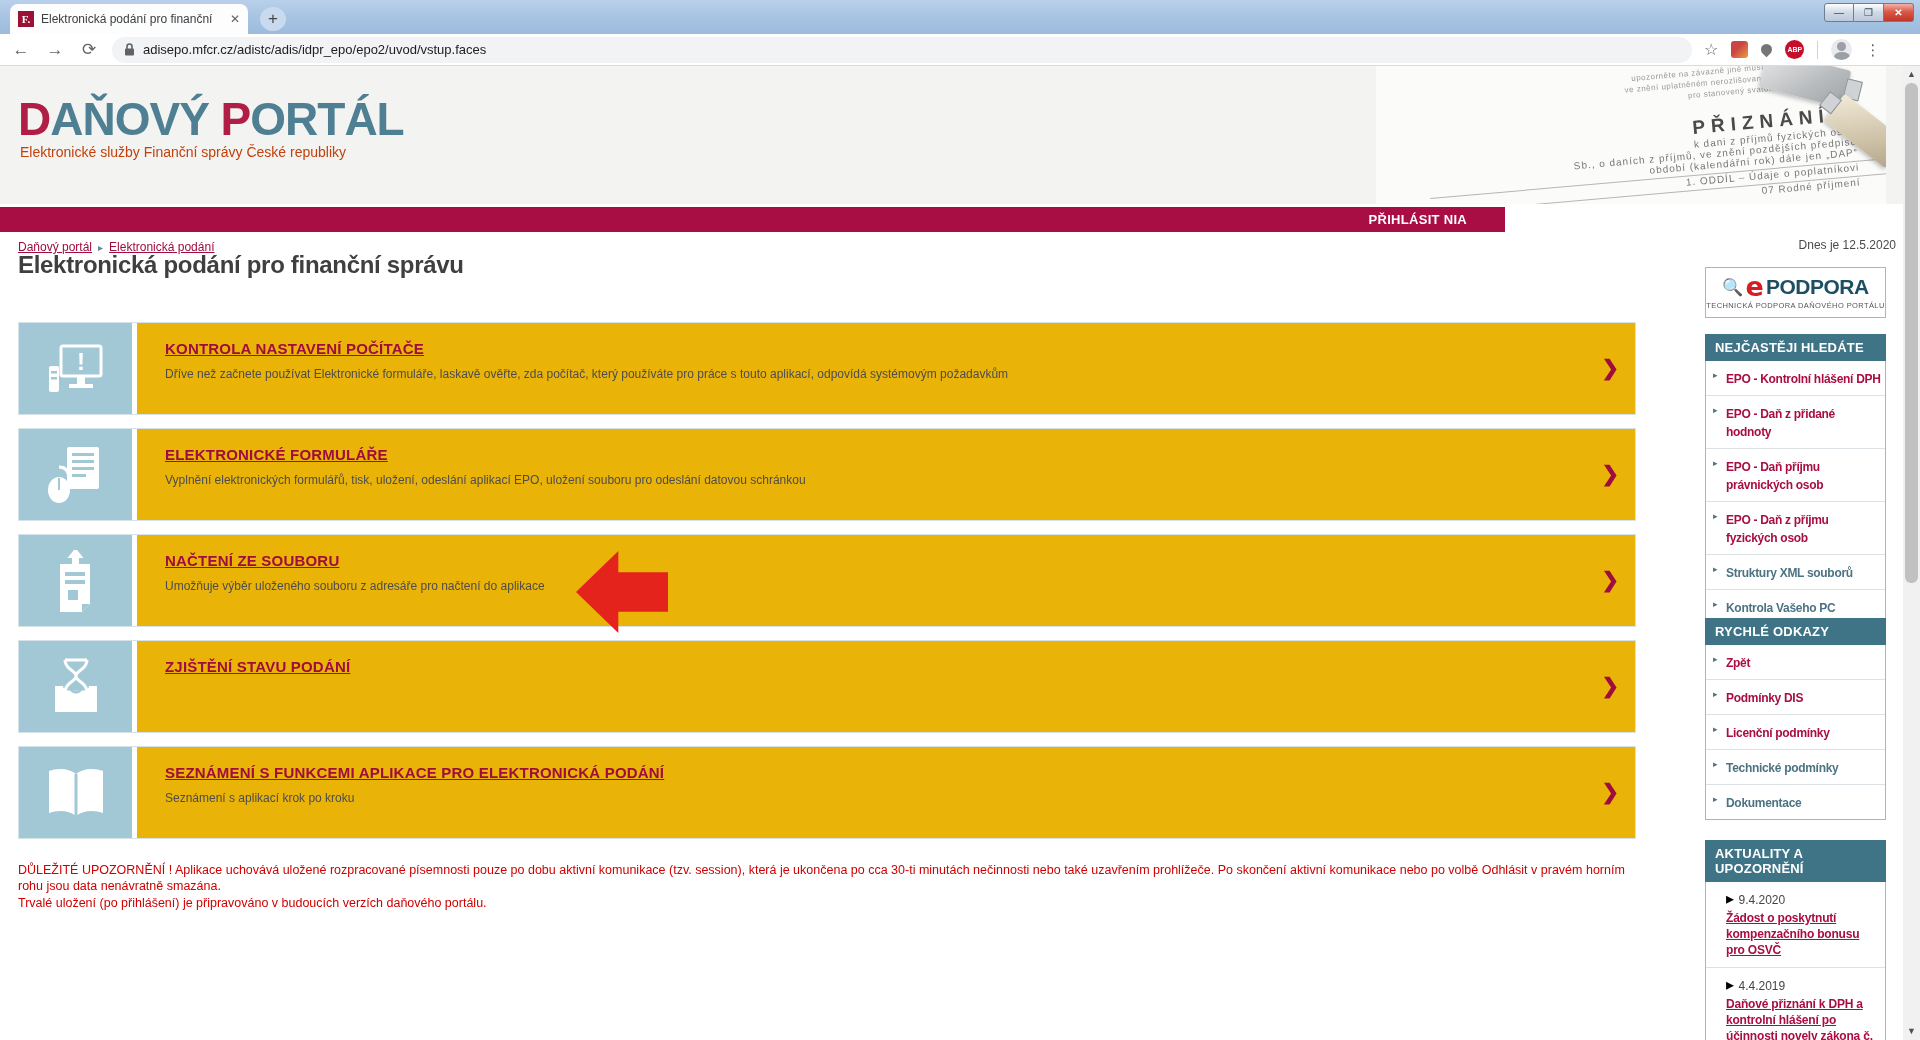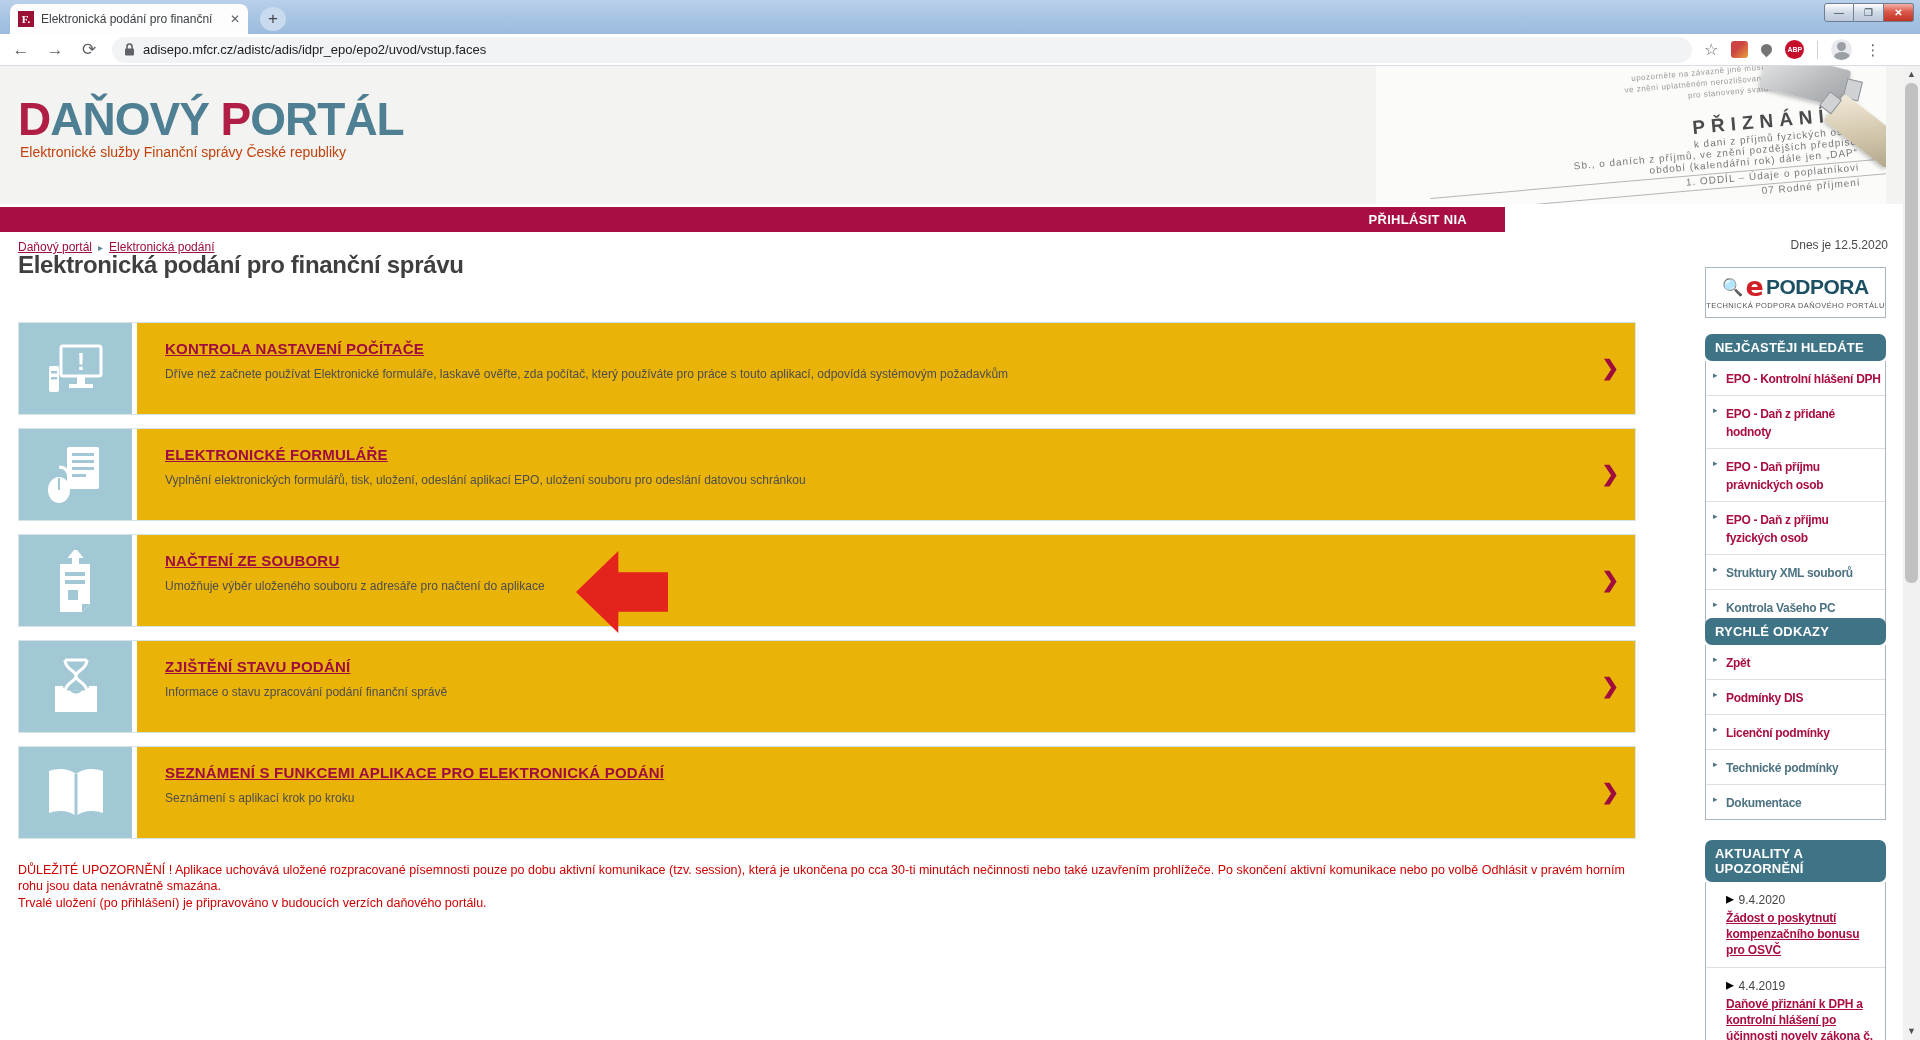--- a/index.html
+++ b/index.html
@@ -65,21 +65,21 @@
   .usb { position:absolute; border-radius:3px; background:linear-gradient(135deg,#e8e8e8,#b9bcbf 60%,#9fa3a6); box-shadow:0 2px 4px rgba(0,0,0,.25); }
   .usb .plug { position:absolute; background:#cfd3d6; border:1px solid #8f9397; }
 
   
   .login-bar { position:absolute; top:141px; left:0; width:1505px; height:25px; background:#a80d43; display:flex; align-items:center; justify-content:flex-end; padding-right:38px; }
   .login-label { color:#fff; font-weight:bold; font-size:13px; letter-spacing:.3px; cursor:pointer; }
 
   .breadcrumb { position:absolute; top:174px; left:18px; font-size:12px; color:#4a4a4a; }
   .breadcrumb a { color:#9f0c3e; text-decoration:underline; cursor:pointer; }
   .crumb-sep { color:#5c8a9b; font-size:10px; margin:0 6px; }
-  .today { position:absolute; top:172px; right:32px; font-size:12px; color:#4a4a4a; }
+  .today { position:absolute; top:172px; right:24px; font-size:12px; color:#4a4a4a; }
 
   .page-title { position:absolute; top:185px; left:18px; font-size:24px; font-weight:bold; color:#3f3f3f; letter-spacing:-.3px; }
 
   
   .menu { position:absolute; left:18px; top:256px; width:1618px; }
   .menu-row { position:relative; height:93px; margin-bottom:13px; border:1px solid #d6e4ea; background:#fff; display:flex; cursor:pointer; }
   .icon-box { flex:0 0 113px; background:#a2c8d6; margin-right:5px; display:flex; align-items:center; justify-content:center; }
   .row-body { flex:1; background:#eab308; padding:17px 60px 0 28px; }
   .row-title { display:inline-block; font-size:15px; font-weight:bold; color:#9f0c3e; text-decoration:underline; letter-spacing:.2px; }
   .row-desc { margin-top:9px; font-size:12px; color:#4d4d4d; }
@@ -97,21 +97,21 @@
   .sidebar { position:absolute; left:1705px; top:0; width:181px; }
   .epodpora { position:absolute; top:201px; left:0; width:181px; height:51px; background:#fff; border:1px solid #a9b6bd;
     display:flex; flex-direction:column; align-items:center; justify-content:center; cursor:pointer; }
   .ep-row { display:flex; align-items:center; gap:2px; }
   .ep-mag { font-size:17px; color:#9a9a9a; }
   .ep-e { color:#d21f26; font-size:27px; font-weight:bold; font-family:"DejaVu Sans",sans-serif; line-height:22px; }
   .ep-word { color:#1d4f63; font-size:21px; font-weight:bold; letter-spacing:-.5px; }
   .ep-caption { font-size:7.5px; color:#555; letter-spacing:.4px; margin-top:2px; }
 
   .side-box { position:absolute; left:0; width:181px; }
-  .side-head { background:#3f7487; color:#fff; font-weight:bold; font-size:13px; padding:6px 0 6px 10px; letter-spacing:.2px;border-radius:7px; }
+  .side-head { background:#3f7487; color:#fff; font-weight:bold; font-size:13px; padding:6px 0 6px 10px; letter-spacing:.2px; }
   .side-list { background:#fff; border:1px solid #a9b6bd; border-top:none; }
   .side-item { position:relative; padding:8px 4px 8px 20px; border-bottom:1px solid #dbe1e4; cursor:pointer; }
   .side-item:last-child { border-bottom:none; }
   .side-item .arr { position:absolute; left:7px; top:9px; color:#4d7383; font-size:9px; }
   .side-link { font-size:12px; font-weight:bold; color:#a80d43; letter-spacing:-.3px; line-height:15px; }
   .side-link.alt { color:#4d7383; }
   .news-item { position:relative; padding:7px 4px 9px 20px; border-bottom:1px solid #dbe1e4; }
   .news-date { font-size:12px; color:#444; }
   .news-link { display:block; margin-top:2px; font-size:12px; font-weight:bold; color:#a80d43; text-decoration:underline; line-height:16px; letter-spacing:-.2px; cursor:pointer; }
 
@@ -263,21 +263,20 @@
       <div class="menu-row">
         <div class="icon-box">
           <svg width="58" height="62" viewBox="0 0 58 62">
             <path class="micon" d="M18 4 h22 M18 4 c0 10 11 10 11 16 c0 6 -11 6 -11 16 M40 4 c0 10 -11 10 -11 16 c0 6 11 6 11 16 M18 36 h22" stroke-width="2.5"></path>
             <path class="micon-fill" d="M8 30 v26 h42 v-26 h-8 c0 8 -26 8 -26 0 z" opacity="1"></path>
             <path d="M22 30 c0 6 14 6 14 0 c0 10 -14 10 -14 0" fill="#a2c8d6"></path>
           </svg>
         </div>
         <div class="row-body">
           <a class="row-title">ZJIŠTĚNÍ STAVU PODÁNÍ</a>
-          <div class="row-desc">Informace o stavu zpracování podání finanční správě</div>
         </div>
         <span class="row-chevron">❯</span>
       </div>
 
       <div class="menu-row">
         <div class="icon-box">
           <svg width="62" height="54" viewBox="0 0 62 54">
             <path class="micon-fill" d="M31 8 C24 2 12 2 4 5 v42 c8 -3 20 -3 27 3 z"></path>
             <path class="micon-fill" d="M31 8 C38 2 50 2 58 5 v42 c-8 -3 -20 -3 -27 3 z"></path>
             <line x1="31" y1="8" x2="31" y2="50" stroke="#a2c8d6" stroke-width="3"></line>

